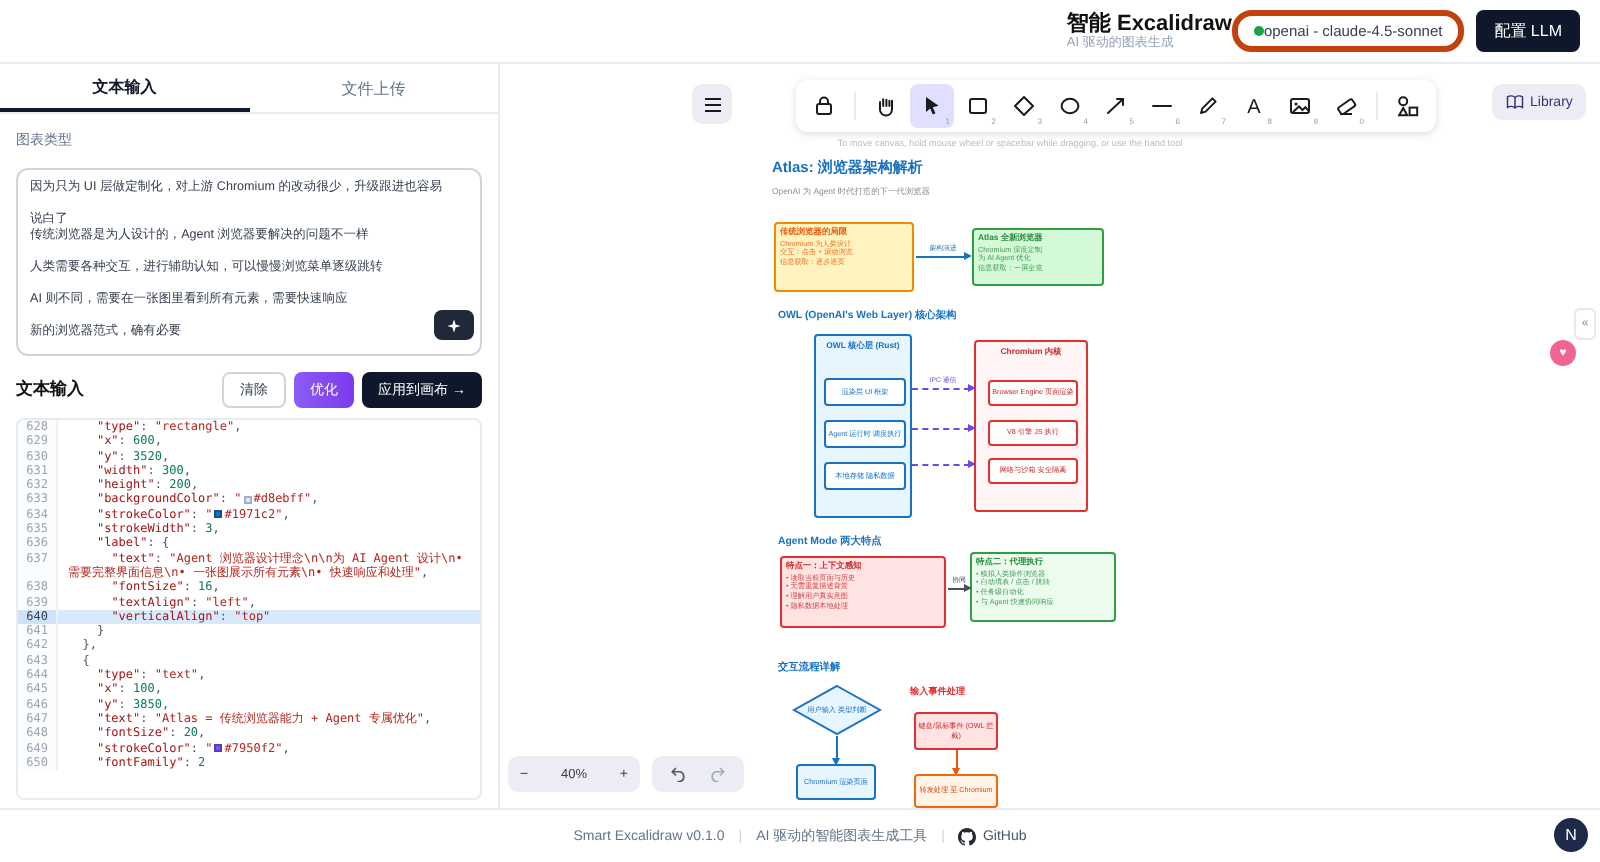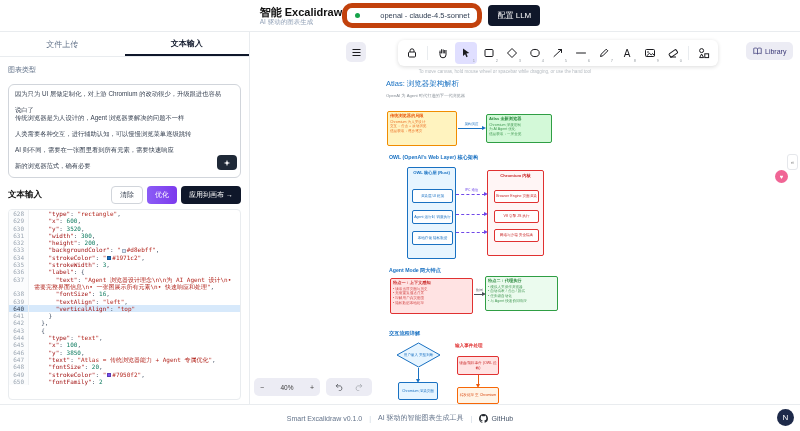--- a/index.html
+++ b/index.html
@@ -1,23 +1,23 @@
 <!DOCTYPE html>
 <html><head>
 <meta charset="utf-8">
 <style>
 *{margin:0;padding:0;box-sizing:border-box}
 html,body{width:800px;height:431px;overflow:hidden}
 body{font-family:"Liberation Sans",sans-serif;background:#fff;position:relative;color:#111}
 
-.hdr{height:32px;display:flex;justify-content:center;align-items:center;padding:0 10px;border-bottom:1px solid #e9ecef;background:#fff}
+.hdr{height:32px;display:flex;justify-content:flex-end;align-items:center;padding:0 10px;border-bottom:1px solid #e9ecef;background:#fff}
 .brand h1{font-size:11px;font-weight:bold;line-height:12px}
 .brand p{font-size:6.5px;color:#94a3b8;line-height:7px}
 .hdr-right{display:flex;align-items:center;gap:6px}
-.model-badge{display:flex;align-items:center;gap:20px;border:5px solid #c2410c;border-radius:10px;padding:3px 8px;font-size:7.5px;color:#334155;background:#fff;cursor:pointer}
+.model-badge{display:flex;align-items:center;gap:0;border:3px solid #c2410c;border-radius:10px;padding:3px 8px;font-size:7.5px;color:#334155;background:#fff;cursor:pointer}
 .dot{width:5px;height:5px;border-radius:50%;background:#16a34a}
 .btn-dark{background:#0f172a;color:#fff;border:none;border-radius:4px;font-size:8px;padding:5px 9px;cursor:pointer;font-family:inherit}
 
 .row{display:flex;height:372px}
 .sidebar{width:250px;border-right:1px solid #e9ecef;display:flex;flex-direction:column;background:#fff}
 .tabs{display:flex;border-bottom:1px solid #e9ecef;height:25px}
 .tab{flex:1;display:flex;align-items:center;justify-content:center;font-size:8px;color:#64748b;cursor:pointer}
 .tab.active{color:#0f172a;font-weight:bold;border-bottom:2px solid #0f172a}
 .sb-body{flex:1;display:flex;flex-direction:column;padding:6px 8px 4px;min-height:0}
 .lbl{font-size:7px;color:#64748b;margin:2px 0 3px}
@@ -95,22 +95,22 @@
       <span>openai - claude-4.5-sonnet</span>
     </div>
     <button class="btn-dark">配置 LLM</button>
   </div>
 </header>
 
 <div class="row">
 
   <aside class="sidebar">
     <div class="tabs" id="tabs">
+        <div class="tab active">文本输入</div>
         <div class="tab">文件上传</div>
-        <div class="tab active">文本输入</div>
       </div>
     <div class="sb-body">
       <div class="lbl">图表类型</div>
       <div class="prompt">因为只为 UI 层做定制化，对上游 Chromium 的改动很少，升级跟进也容易
 
 说白了
 传统浏览器是为人设计的，Agent 浏览器要解决的问题不一样
 
 人类需要各种交互，进行辅助认知，可以慢慢浏览菜单逐级跳转
 
@@ -322,21 +322,21 @@
       </div>
     <div class="library">
       <svg width="9" height="8" viewBox="0 0 12 10">
           <path d="M6 2 C4.8 0.8 2.5 0.8 1 1.6 V8.6 C2.5 7.8 4.8 7.8 6 9 C7.2 7.8 9.5 7.8 11 8.6 V1.6 C9.5 0.8 7.2 0.8 6 2 Z M6 2 V9" fill="none" stroke="#373574" stroke-width="1"></path>
         </svg>
       <span>Library</span>
     </div>
     <div class="hint">To move canvas, hold mouse wheel or spacebar while dragging, or use the hand tool</div>
 
     <div id="cv-layer">
-        <div class="cv-text" style="left: 136px; top: 47px; font-size: 7.5px; color: rgb(25, 113, 194); font-weight: normal;">Atlas: 浏览器架构解析</div>
+        <div class="cv-text" style="left: 136px; top: 47px; font-size: 7.5px; color: rgb(25, 113, 194); font-weight: bold;">Atlas: 浏览器架构解析</div>
         <div class="cv-text" style="left: 136px; top: 61px; font-size: 4.2px; color: rgb(134, 142, 150);">OpenAI 为 Agent 时代打造的下一代浏览器</div>
         <div class="cv-box" style="left: 137px; top: 79px; width: 70px; height: 35px; background: rgb(255, 243, 191); border: 1px solid rgb(240, 140, 0); color: rgb(232, 89, 12);">
           <div class="bt">传统浏览器的局限</div>
           <div class="bl">Chromium 为人类设计</div>
           <div class="bl">交互：点击 + 滚动浏览</div>
           <div class="bl">信息获取：逐步逐页</div>
         </div>
         <div class="cv-box" style="left: 236px; top: 82px; width: 66px; height: 29px; background: rgb(211, 249, 216); border: 1px solid rgb(47, 158, 68); color: rgb(43, 138, 62);">
           <div class="bt">Atlas 全新浏览器</div>
           <div class="bl">Chromium 深度定制</div>

